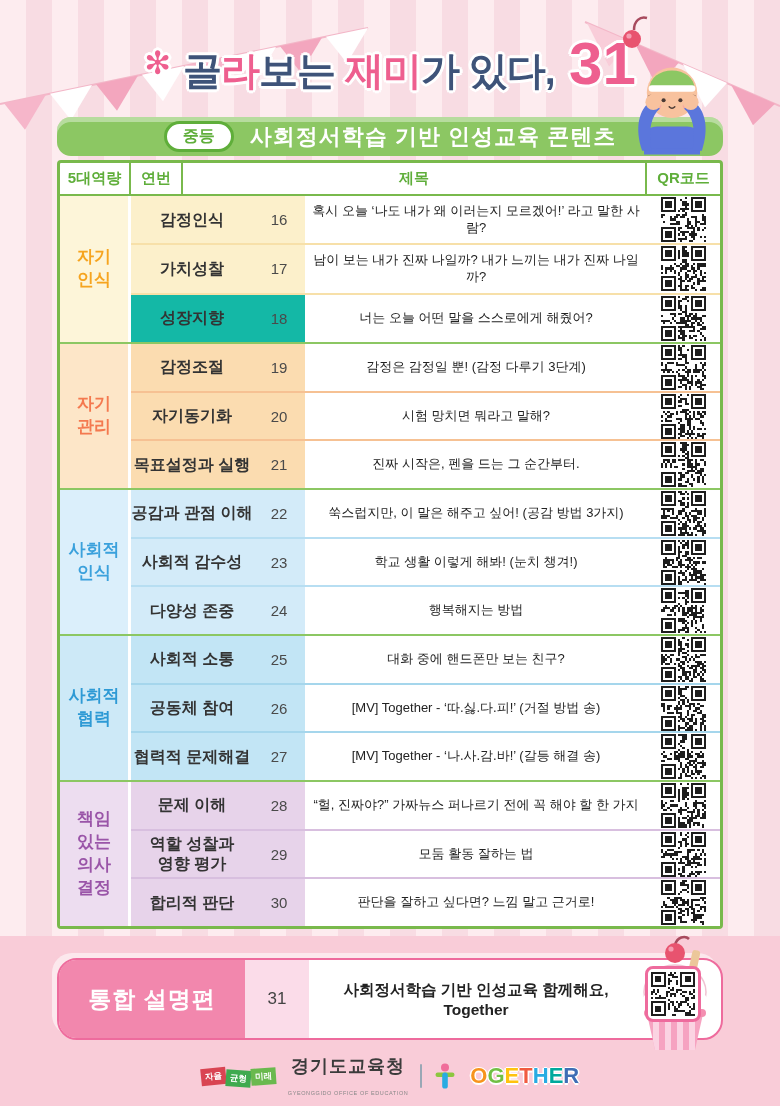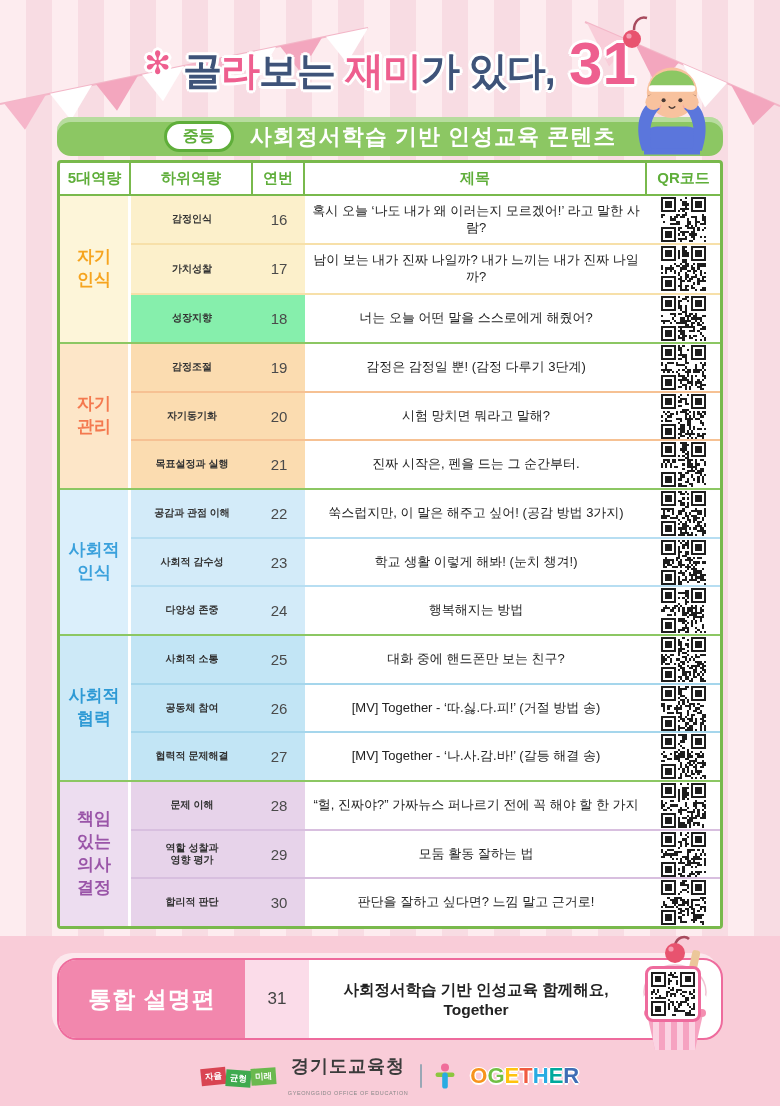--- a/index.html
+++ b/index.html
@@ -40,21 +40,21 @@
   .th4{flex:1;border-right:2px solid #79b94c;}
   .th5{width:73px;}
   .group{display:flex;height:146px;}
   .group + .group{border-top:2px solid #8cc763;}
   .gcell{width:71px;display:flex;align-items:center;justify-content:center;text-align:center;
          font-weight:800;font-size:17px;white-space:pre-line;line-height:1.35;border-right:3px solid #fff;}
   .gbody{flex:1;display:flex;flex-direction:column;}
   .subrow{flex:1;display:flex;}
   .subrow.sep{border-bottom:2px solid var(--sep);}
   .subcell{width:122px;display:flex;align-items:center;justify-content:center;font-weight:700;
-           font-size:10px;text-align:center;white-space:pre-line;color:#333;line-height:1.25;}
+           font-size:16px;text-align:center;white-space:pre-line;color:#333;line-height:1.25;}
   .nocell{width:52px;display:flex;align-items:center;justify-content:center;font-size:15px;color:#4a4a4a;}
   .titlecell{flex:1;display:flex;align-items:center;justify-content:center;font-size:13px;color:#222;
              text-align:center;padding:0 6px;font-weight:500;background:#fff;line-height:1.3;}
   .qrcell{width:73px;display:flex;align-items:center;justify-content:center;background:#fff;}
   .qr{width:45px;height:45px;}
   .qr svg{display:block;width:100%;height:100%;}
 
   .footerRow{position:absolute;left:57px;top:958px;width:666px;height:82px;z-index:2;display:flex;
              border-radius:20px;background:#fff;border:2px solid #ee6b9d;
              box-shadow:-5px -5px 0 rgba(255,255,255,.55);}
@@ -142,21 +142,20 @@
     <circle cx="76" cy="56" r="4.5" fill="#f6a8a2"></circle>
     <path d="M28,104 C20,80 24,60 38,50 l9,9 C38,66 34,82 38,104 z" fill="#5b76dc"></path>
     <path d="M92,104 C100,80 96,60 82,50 l-9,9 C82,66 86,82 82,104 z" fill="#5b76dc"></path>
     <circle cx="40" cy="52" r="8.5" fill="#f8c29e"></circle>
     <circle cx="80" cy="52" r="8.5" fill="#f8c29e"></circle>
   </svg>
 
   <div class="ctable">
     <div class="thead">
       <div class="th th1">5대역량</div>
-      <div class="th th2">하위역량</div>
       <div class="th th3">연번</div>
       <div class="th th4">제목</div>
       <div class="th th5">QR코드</div>
     </div>
     <div id="tbody">
         <div class="group" style="--sep: #f7e0a9;">
           <div class="gcell" style="background: rgb(253, 245, 217); color: rgb(246, 164, 31);">자기
 인식</div>
           <div class="gbody">
             <div class="subrow sep" style="background: rgb(252, 240, 203);">
@@ -413,21 +412,21 @@
                     <rect x="14" y="0" width="7" height="7" fill="#1d1d1d"></rect>
                     <rect x="15" y="1" width="5" height="5" fill="#fff"></rect>
                     <rect x="16" y="2" width="3" height="3" fill="#1d1d1d"></rect>
                     <rect x="0" y="14" width="7" height="7" fill="#1d1d1d"></rect>
                     <rect x="1" y="15" width="5" height="5" fill="#fff"></rect>
                     <rect x="2" y="16" width="3" height="3" fill="#1d1d1d"></rect>
                   </svg>
                 </div>
               </div>
             </div>
-            <div class="subrow" style="background: #86efac;">
+            <div class="subrow" style="background: #14b8a6;">
               <div class="subcell">성장지향</div>
               <div class="nocell">18</div>
               <div class="titlecell">너는 오늘 어떤 말을 스스로에게 해줬어?</div>
               <div class="qrcell">
                 <div class="qr">
                   <svg viewBox="0 0 21 21" shape-rendering="crispEdges" xmlns="http://www.w3.org/2000/svg">
                     <rect width="21" height="21" fill="#fff"></rect>
                     <rect x="8" y="0" width="1" height="1" fill="#1d1d1d"></rect>
                     <rect x="11" y="0" width="1" height="1" fill="#1d1d1d"></rect>
                     <rect x="12" y="0" width="1" height="1" fill="#1d1d1d"></rect>

